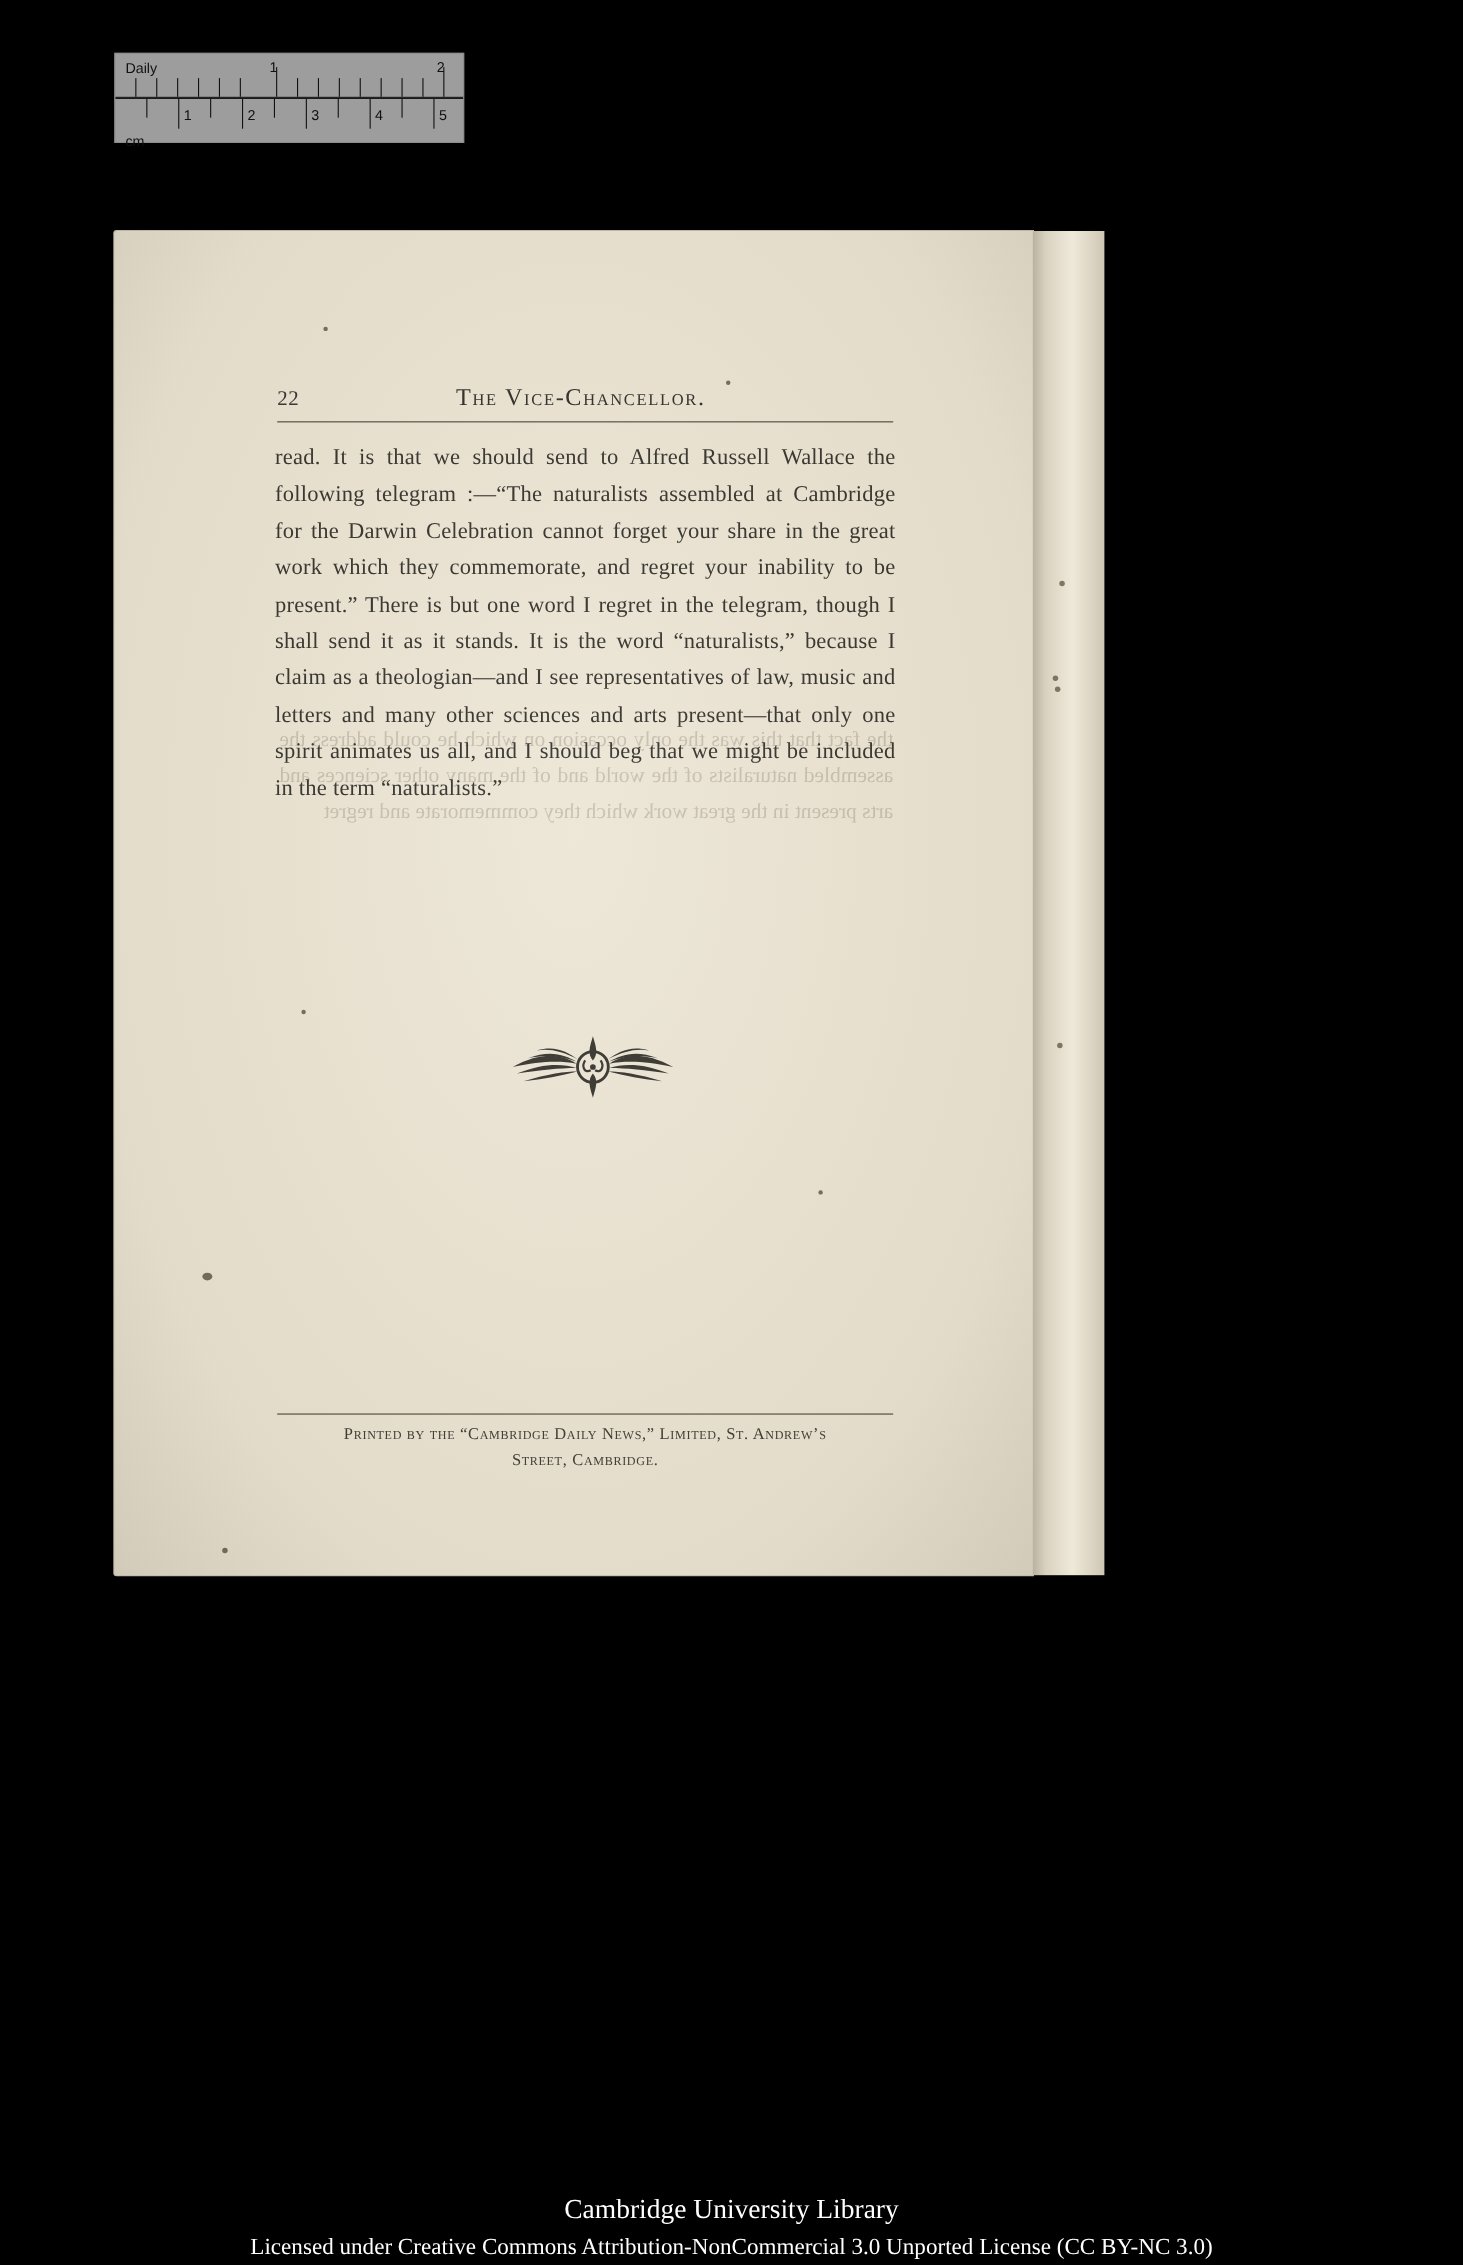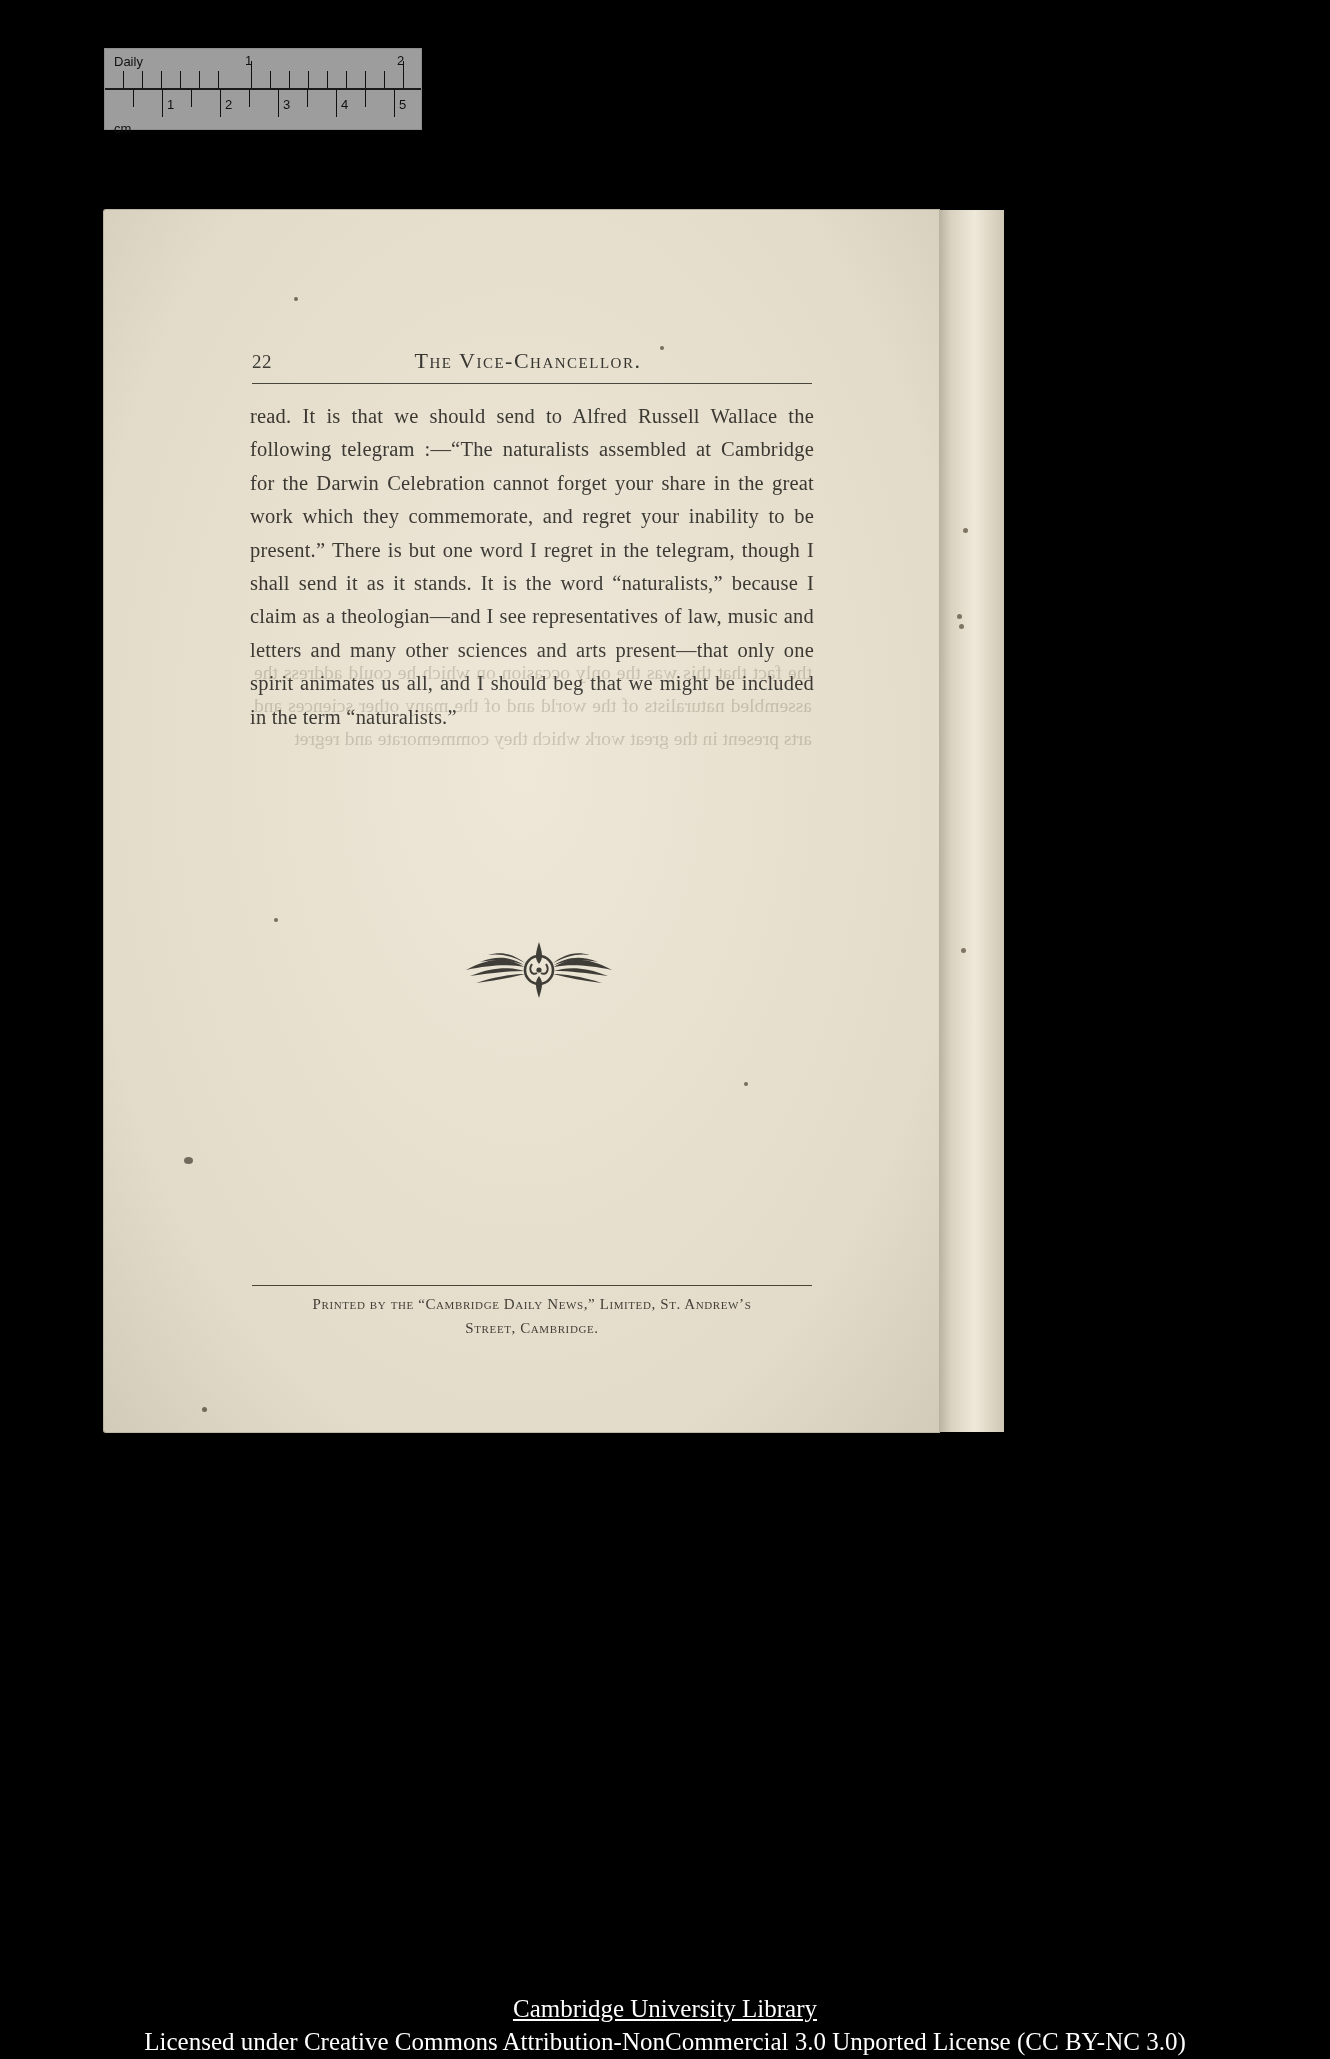--- a/index.html
+++ b/index.html
@@ -199,22 +199,22 @@
   
   .footer {
     position: absolute;
     left: 0;
     bottom: 0;
     width: 1330px;
     text-align: center;
     color: #ffffff;
     font-family: "Liberation Serif", serif;
   }
-  .footer .line1 { font-size: 25px; line-height: 32px; text-decoration: underline; }
-  .footer .line2 { font-size: 25px; line-height: 34px; }
+  .footer .line1 { font-size: 25px; line-height: 32px; }
+  .footer .line2 { font-size: 21px; line-height: 34px; }
 
   .speck {
     position: absolute;
     background: #4b4236;
     border-radius: 50%;
     opacity: .8;
   }
 </style>
 </head>
 <body>

